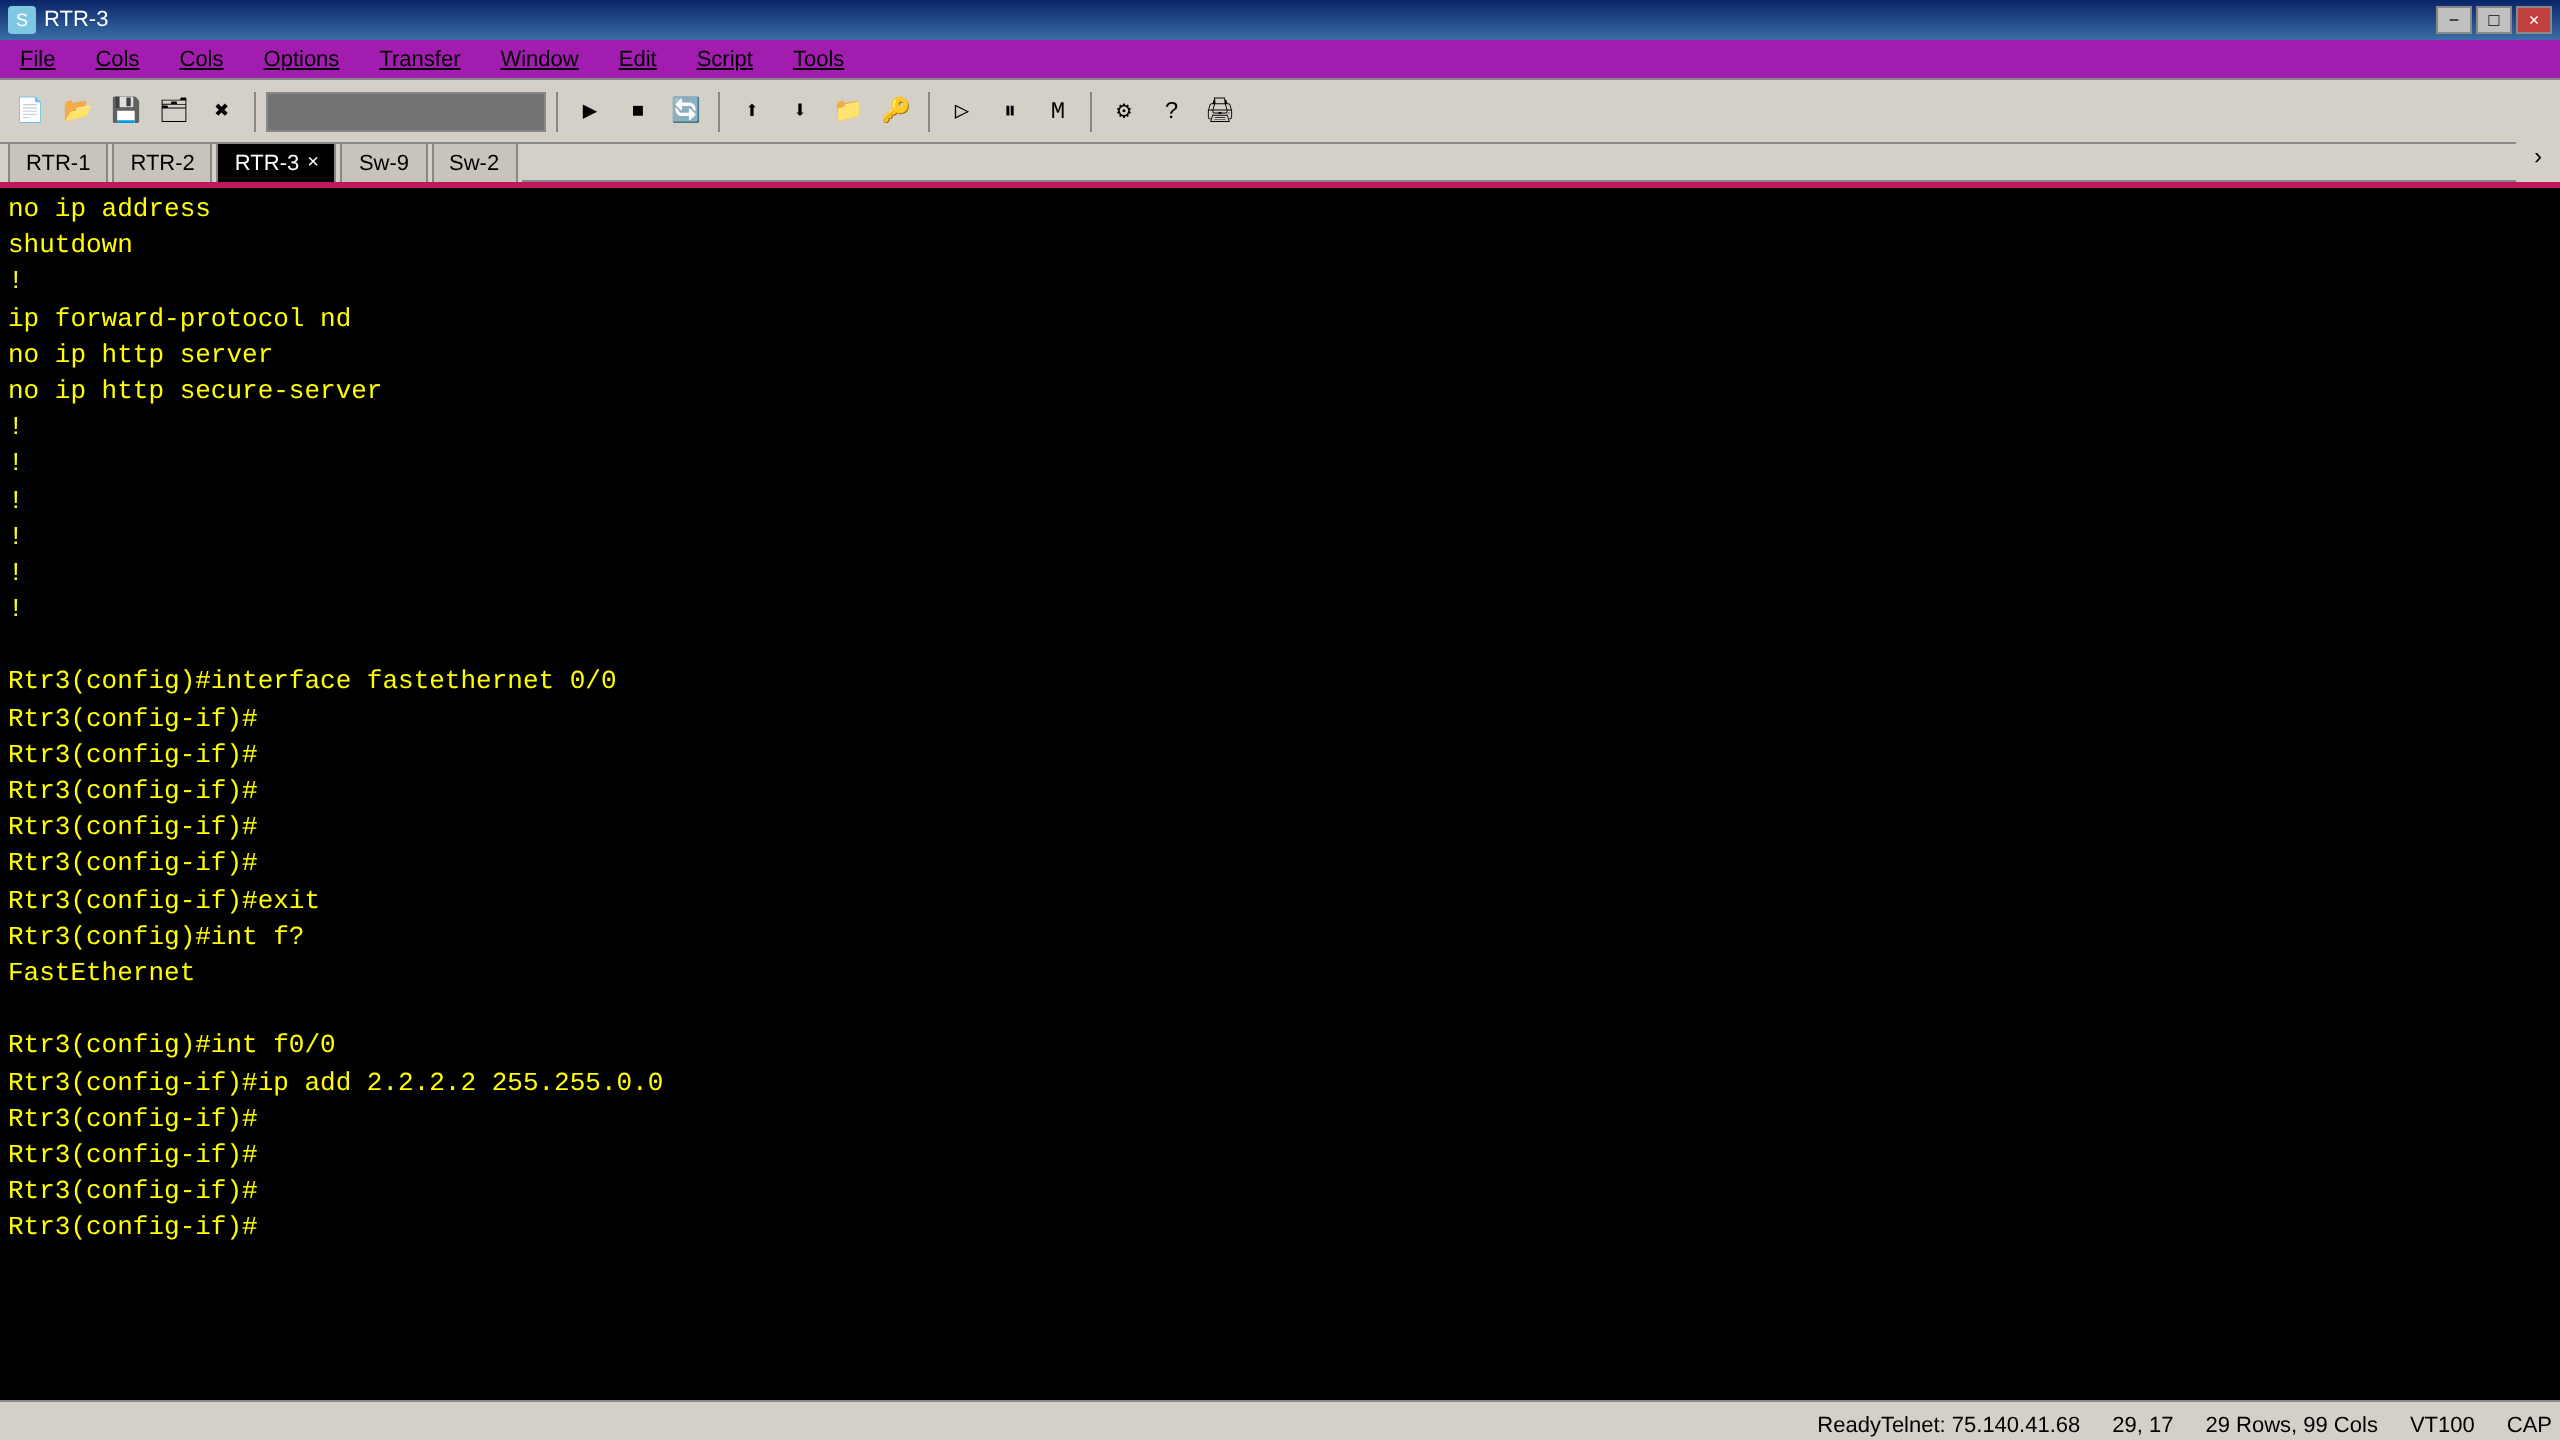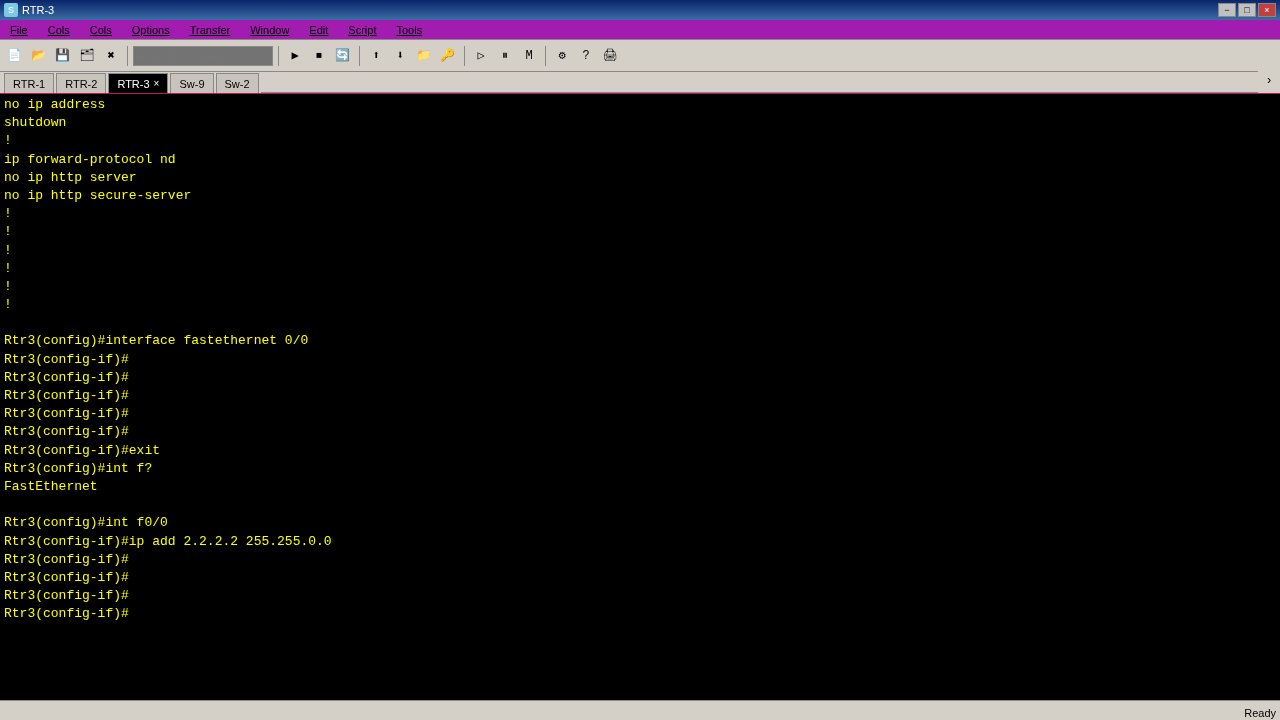--- a/index.html
+++ b/index.html
@@ -45,21 +45,21 @@
     }
     .toolbar-input {
       height: 20px; width: 140px; border: 1px solid #888; padding: 0 4px;
       font-size: 11px; background: #737373; font-family: 'Segoe UI', sans-serif;
     }
     .toolbar-sep { width: 1px; height: 20px; background: #888; margin: 0 3px; }
 
     
     .tabs-bar {
       background: #d4d0c8; height: 22px; display: flex; align-items: flex-end;
-      padding-left: 4px; border-bottom: 1px solid #be185d;
+      padding-left: 4px; border-bottom: 3px solid #be185d;
     }
     .tab {
       height: 20px; padding: 0 8px; border: 1px solid #888; border-bottom: none;
       background: #c8c4bc; font-size: 11px; font-family: 'Segoe UI', sans-serif;
       display: flex; align-items: center; gap: 4px; cursor: pointer; margin-right: 2px;
     }
     .tab.active { background: #000; color: #fff; }
     .tab-close { font-size: 10px; cursor: pointer; }
 
     
@@ -184,13 +184,20 @@
 Rtr3(config-if)#
 Rtr3(config-if)#
 Rtr3(config-if)#
 Rtr3(config-if)#</div>
 </div>
 
 <div class="status-bar">
   <div class="status-left">
     <span>Ready</span>
   </div>
+  <div class="status-right">
+    <span>Telnet: 75.140.41.68</span>
+    <span>29, 17</span>
+    <span>29 Rows, 99 Cols</span>
+    <span>VT100</span>
+    <span>CAP</span>
+  </div>
 </div>
 
 </body></html>

